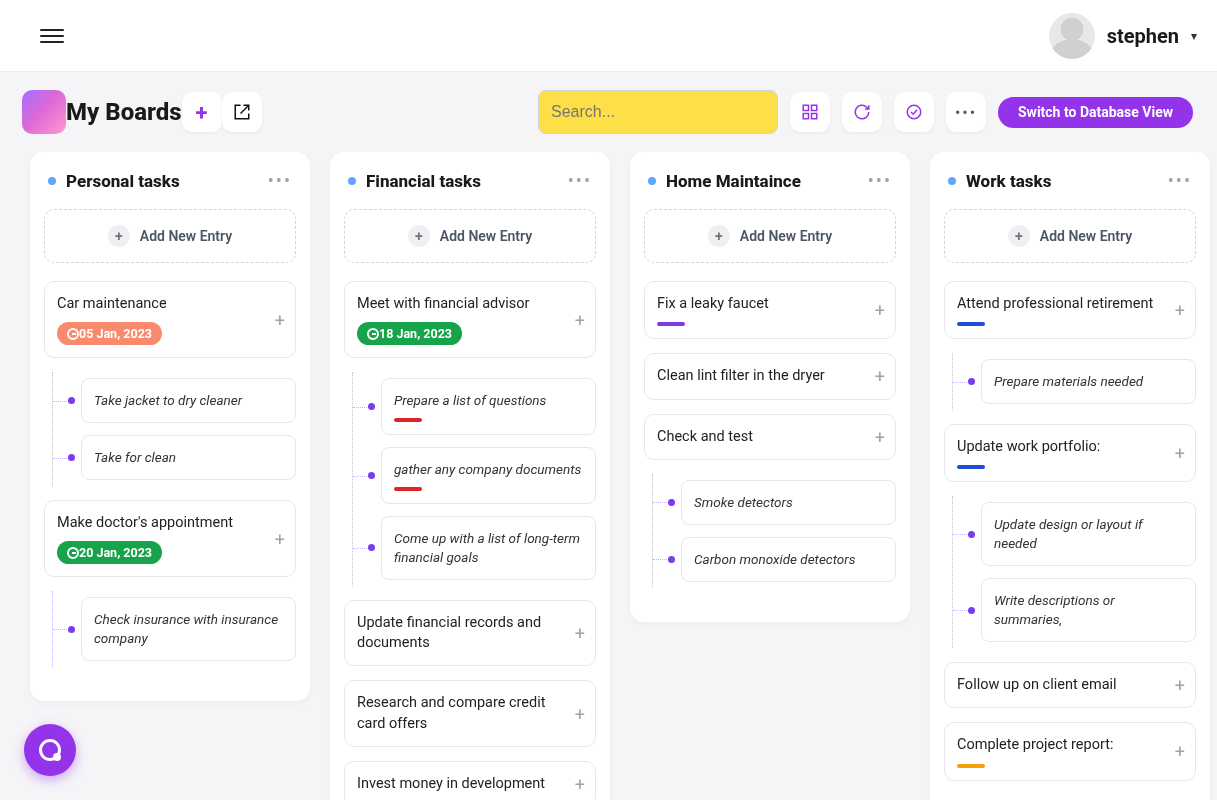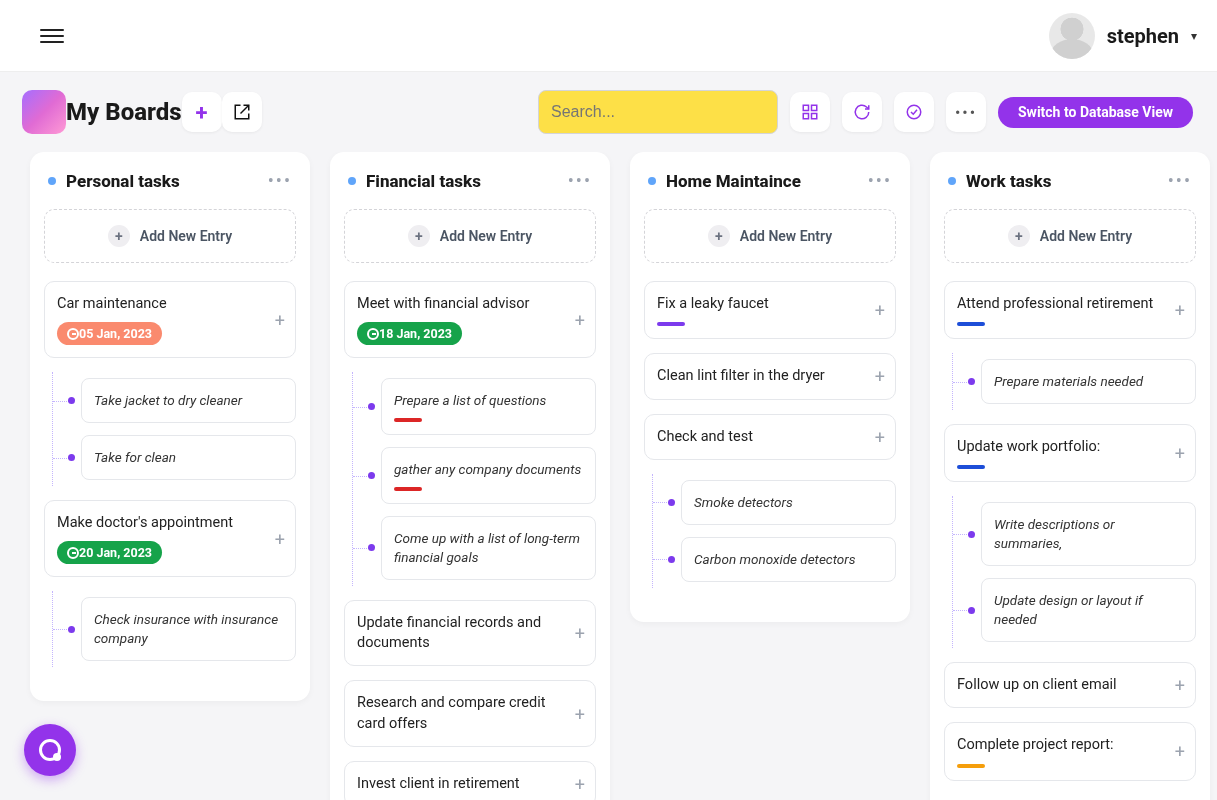--- a/index.html
+++ b/index.html
@@ -293,21 +293,21 @@
         </div>
         <div class="card">
           <div class="card-title">Update financial records and documents</div>
           <div class="plus-right">+</div>
         </div>
         <div class="card">
           <div class="card-title">Research and compare credit card offers</div>
           <div class="plus-right">+</div>
         </div>
         <div class="card">
-          <div class="card-title">Invest client in retirement</div>
+          <div class="card-title">Invest money in development</div>
           <div class="plus-right">+</div>
         </div>
       </div>
       <div class="col">
         <div class="col-head">
     <div class="col-title">
       <span class="dot"></span>
       <span>Home Maintaince</span>
     </div>
     <div class="dots3">•••</div>
@@ -375,28 +375,28 @@
         <div class="card">
           <div class="card-title">Update work portfolio:</div>
           <div class="stripe blue-s"></div>
           <div class="plus-right">+</div>
         </div>
         <div class="subtasks">
           <div class="subtask-row">
             <div class="sub-branch"></div>
             <div class="sub-dot"></div>
           <div class="subcard">
+            <div>Update design or layout if needed</div>
+            </div>
+          </div>
+          <div class="subtask-row">
+            <div class="sub-branch"></div>
+            <div class="sub-dot"></div>
+          <div class="subcard">
             <div>Write descriptions or summaries,</div>
-            </div>
-          </div>
-          <div class="subtask-row">
-            <div class="sub-branch"></div>
-            <div class="sub-dot"></div>
-          <div class="subcard">
-            <div>Update design or layout if needed</div>
             </div>
           </div>
         </div>
         <div class="card">
           <div class="card-title">Follow up on client email</div>
           <div class="plus-right">+</div>
         </div>
         <div class="card">
           <div class="card-title">Complete project report:</div>
           <div class="stripe orange-s"></div>

